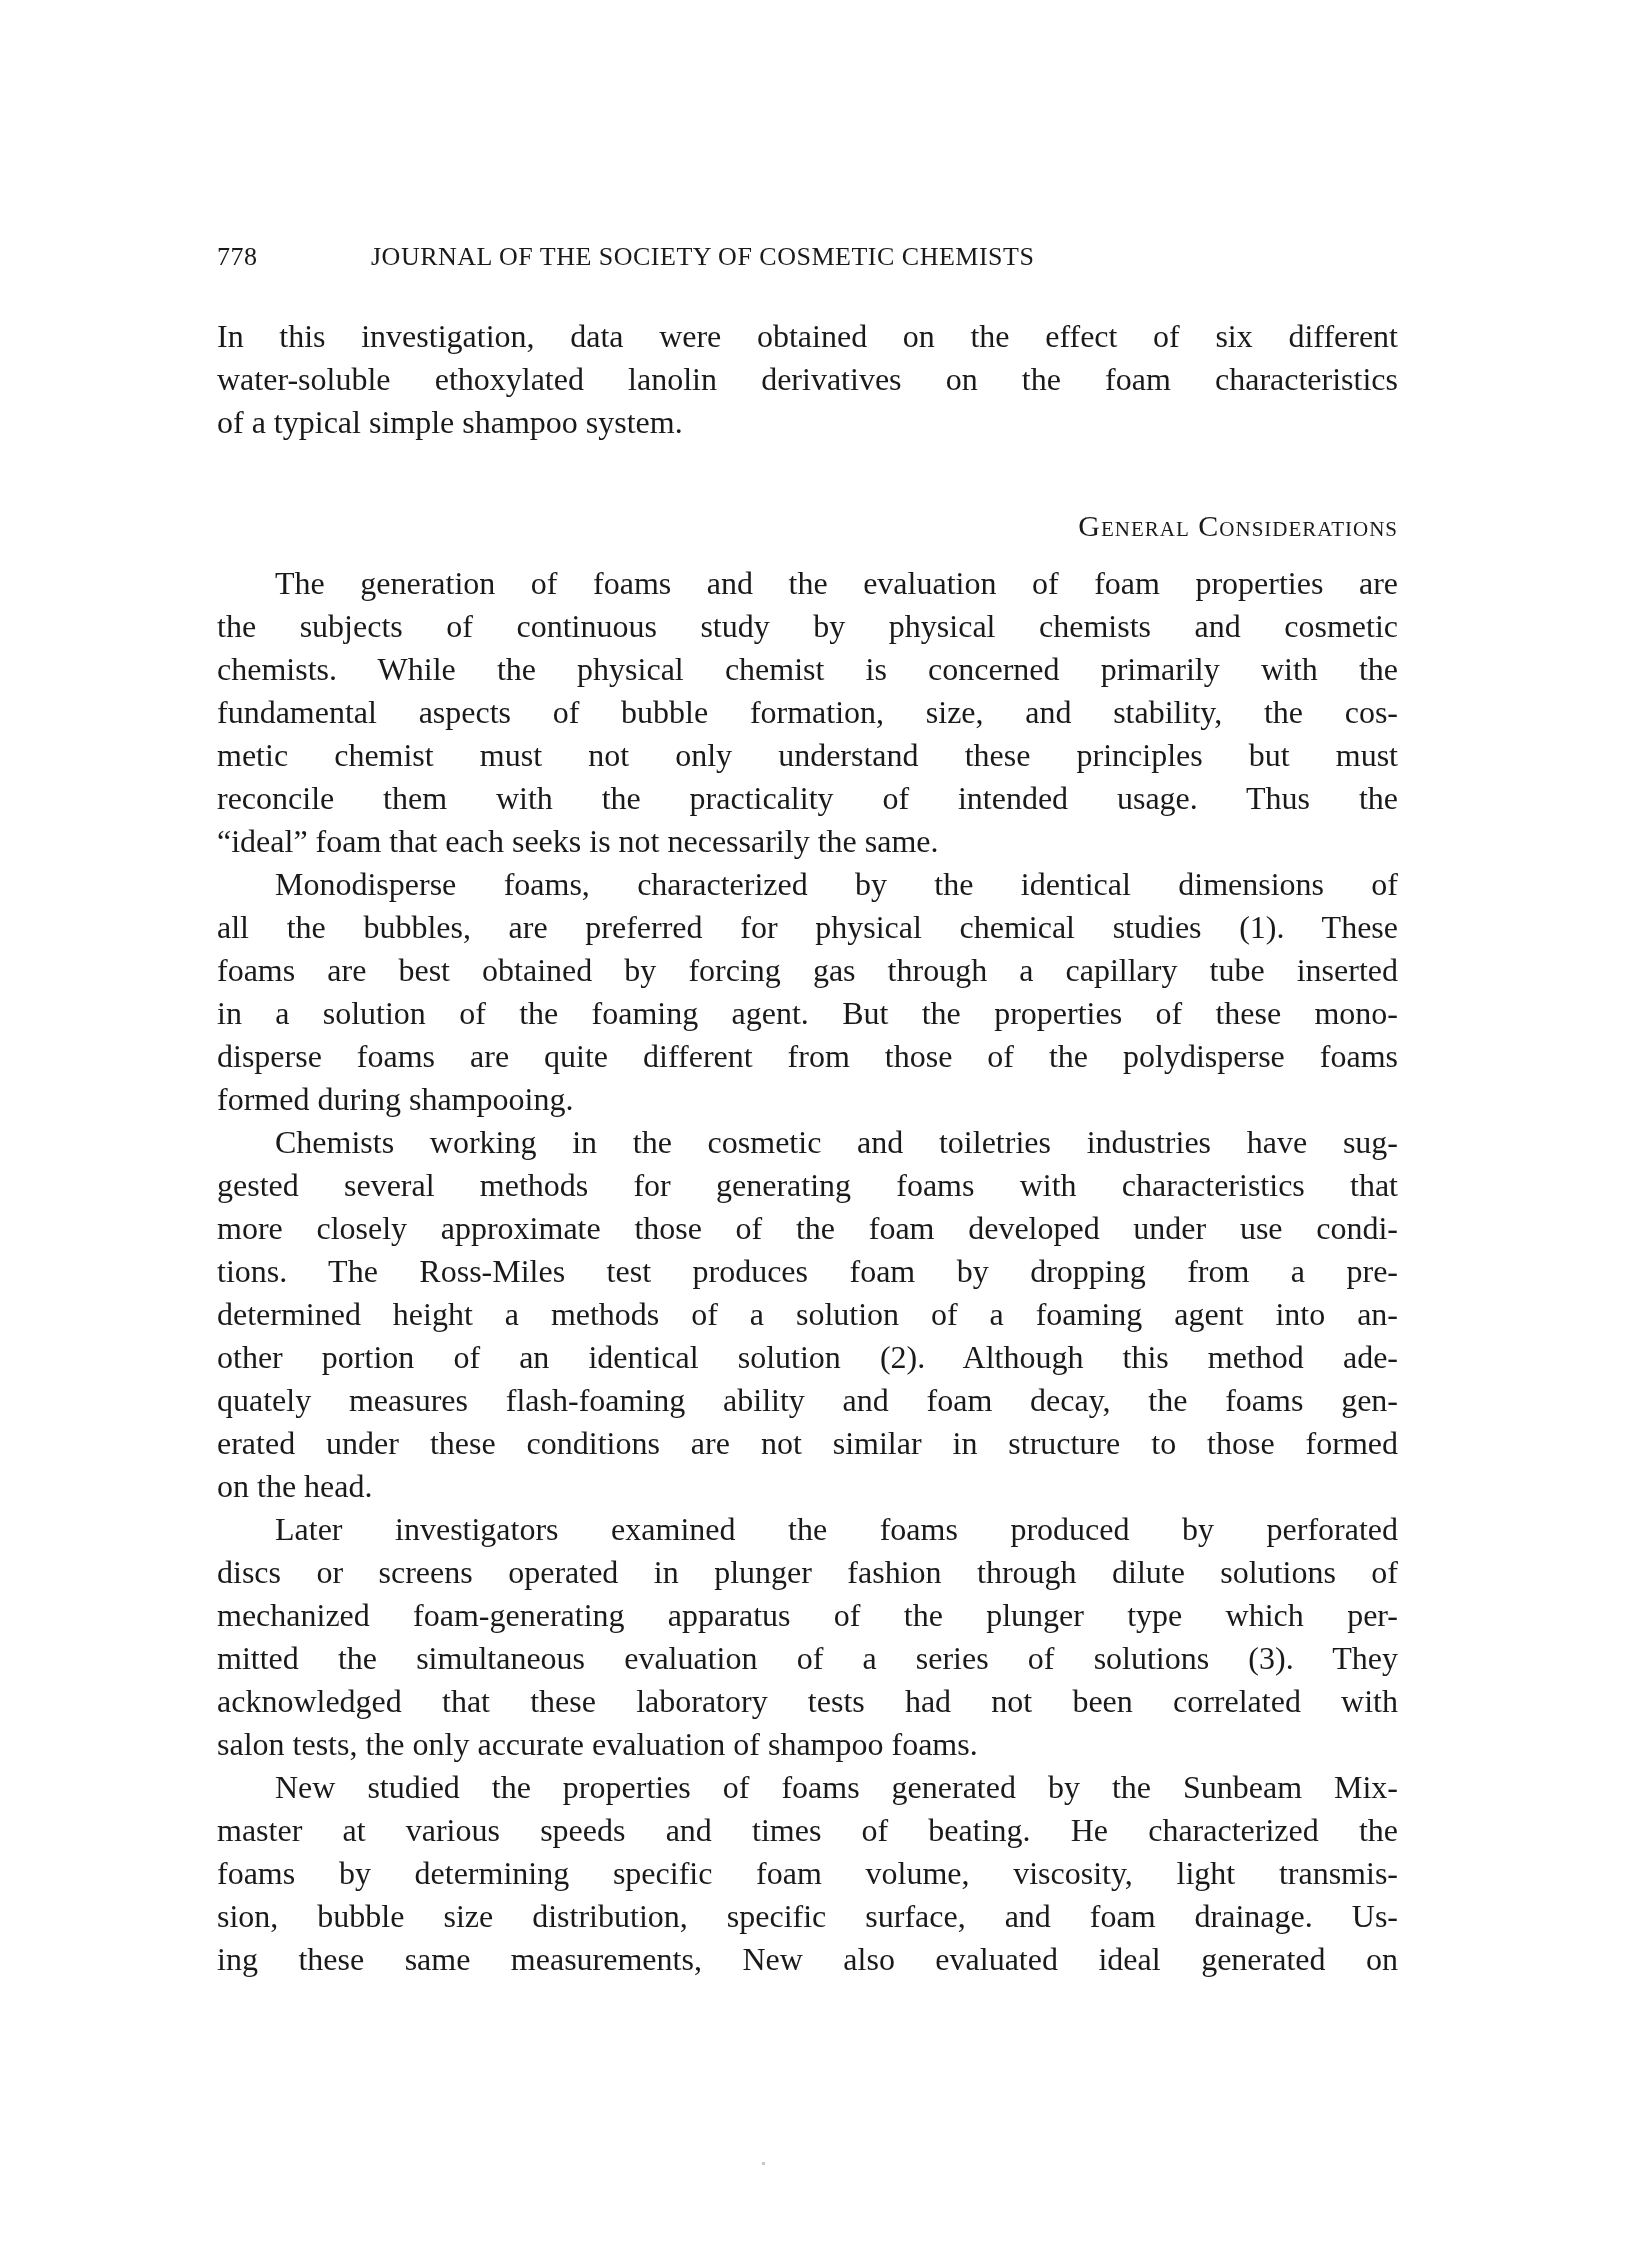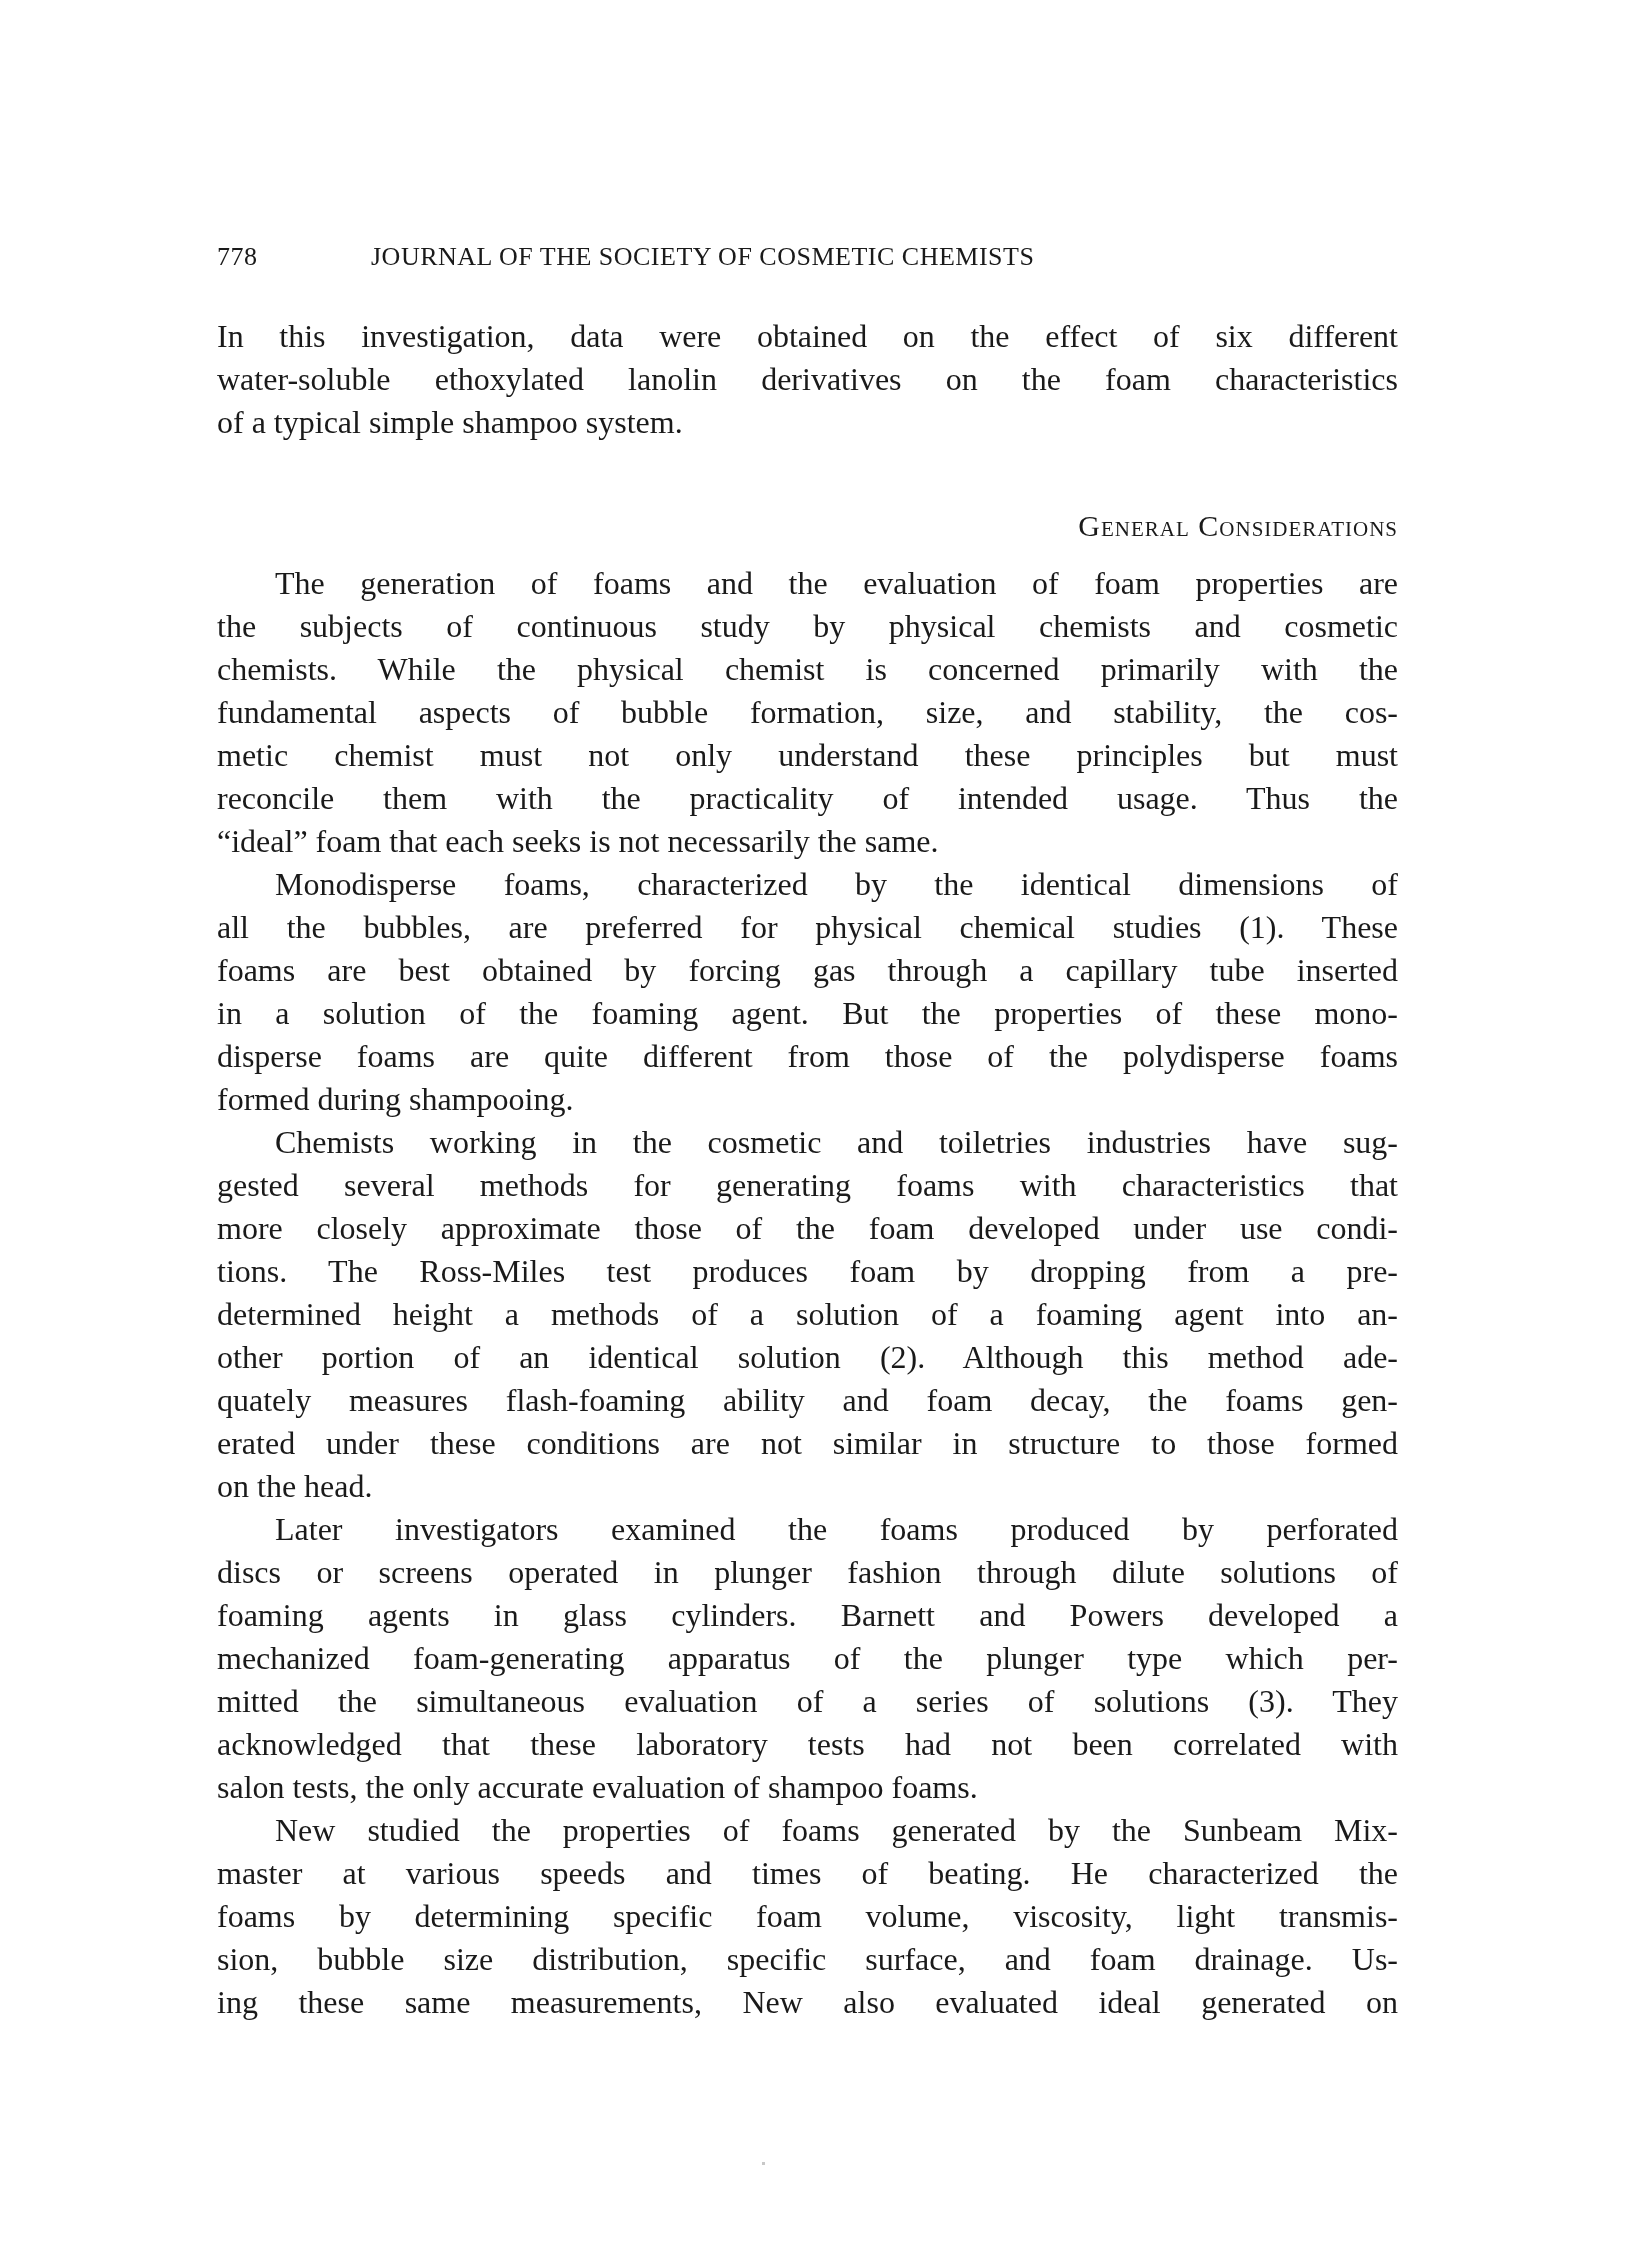--- a/index.html
+++ b/index.html
@@ -137,21 +137,20 @@
       <span class="line">determined height a methods of a solution of a foaming agent into an-</span>
       <span class="line">other portion of an identical solution (2).  Although this method ade-</span>
       <span class="line">quately measures flash-foaming ability and foam decay, the foams gen-</span>
       <span class="line">erated under these conditions are not similar in structure to those formed</span>
       <span class="line last">on the head.</span>
     </div>
 
     <div class="para">
       <span class="line indent">Later investigators examined the foams produced by perforated</span>
       <span class="line">discs or screens operated in plunger fashion through dilute solutions of</span>
-      <span class="line">foaming agents in glass cylinders.  Barnett and Powers developed a</span>
       <span class="line">mechanized foam-generating apparatus of the plunger type which per-</span>
       <span class="line">mitted the simultaneous evaluation of a series of solutions (3).  They</span>
       <span class="line">acknowledged that these laboratory tests had not been correlated with</span>
       <span class="line last">salon tests, the only accurate evaluation of shampoo foams.</span>
     </div>
 
     <div class="para">
       <span class="line indent">New studied the properties of foams generated by the Sunbeam Mix-</span>
       <span class="line">master at various speeds and times of beating.  He characterized the</span>
       <span class="line">foams by determining specific foam volume, viscosity, light transmis-</span>

